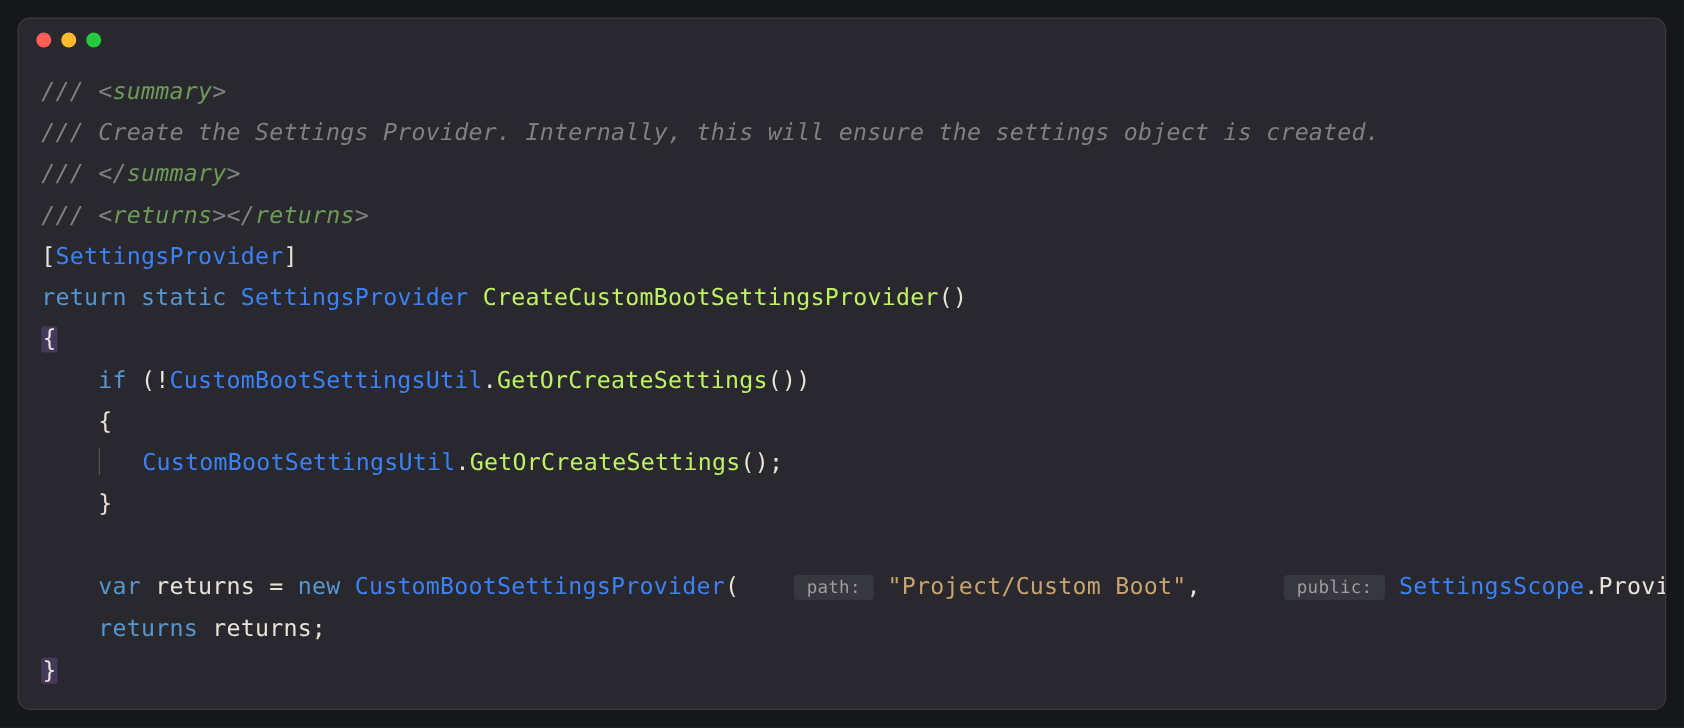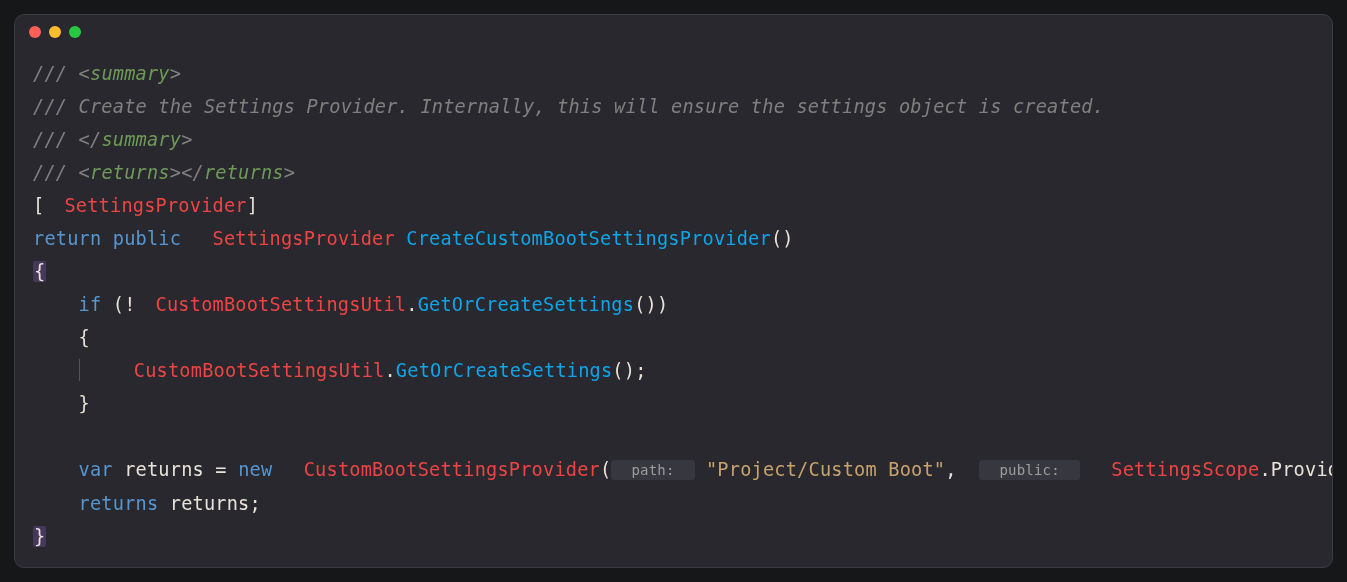--- a/index.html
+++ b/index.html
@@ -34,31 +34,32 @@
     font-size: 18.6px;
     line-height: 33px;
     white-space: pre;
     color: #e8e2d8;
     font-style: normal;
     letter-spacing: 0.2px;
   }
   .cmt    { color: #808080; font-style: italic; }
   .doctag { color: #6e9a58; font-style: italic; }
   .kw     { color: #5696d1; }
-  .type   { color: #ef4444; margin-left: 20px; }
-  .fn     { color: #0ea5e9; }
+  .type   { color: #3b82f6; }
+  .fn     { color: #bef264; }
   .str    { color: #c9a26d; }
   .hint   {
     color: #9e9e9e;
     font-size: 14px;
     font-style: normal;
     background: #37373f;
-    padding: 2px 20px;
+    padding: 2px 10px;
     border-radius: 3px;
     vertical-align: 1px;
+    margin-left: 44px;
   }
   .brace-hl {
     background: #44395a;
     border-radius: 2px;
     padding: 0 1px;
   }
   .cursor-col {
     display: inline-block;
     width: 0;
     border-left: 1px solid #555;
@@ -74,21 +75,21 @@
     <div class="dot red"></div>
     <div class="dot yellow"></div>
     <div class="dot green"></div>
   </div>
 
   <div class="code"><span class="cmt"><span>/// &lt;</span><span class="doctag">summary</span><span>&gt;</span></span>
 <span class="cmt">/// Create the Settings Provider. Internally, this will ensure the settings object is created.</span>
 <span class="cmt"><span>/// &lt;/</span><span class="doctag">summary</span><span>&gt;</span></span>
 <span class="cmt"><span>/// &lt;</span><span class="doctag">returns</span><span>&gt;&lt;/</span><span class="doctag">returns</span><span>&gt;</span></span>
 <span><span>[</span><span class="type">SettingsProvider</span><span>]</span></span>
-<span><span class="kw">return</span> <span class="kw">public</span> <span class="type">SettingsProvider</span> <span class="fn">CreateCustomBootSettingsProvider</span><span>()</span></span>
+<span><span class="kw">return</span> <span class="kw">static</span> <span class="type">SettingsProvider</span> <span class="fn">CreateCustomBootSettingsProvider</span><span>()</span></span>
 <span class="brace-hl">{</span>
     <span><span class="kw">if</span><span> (!</span><span class="type">CustomBootSettingsUtil</span><span>.</span><span class="fn">GetOrCreateSettings</span><span>())</span></span>
     <span>{</span>
     <span class="cursor-col"></span>   <span><span class="type">CustomBootSettingsUtil</span><span>.</span><span class="fn">GetOrCreateSettings</span><span>();</span></span>
     <span>}</span>
 
     <span><span class="kw">var</span><span> returns </span><span>= </span><span class="kw">new</span> <span class="type">CustomBootSettingsProvider</span><span>(</span><span class="hint">path:</span> <span class="str">"Project/Custom Boot"</span><span>, </span> <span class="hint">public:</span> <span class="type">SettingsScope</span><span>.</span><span>Provider</span><span>);</span></span>
     <span><span class="kw">returns</span><span> returns;</span></span>
 <span class="brace-hl">}</span></div>
 </div>

